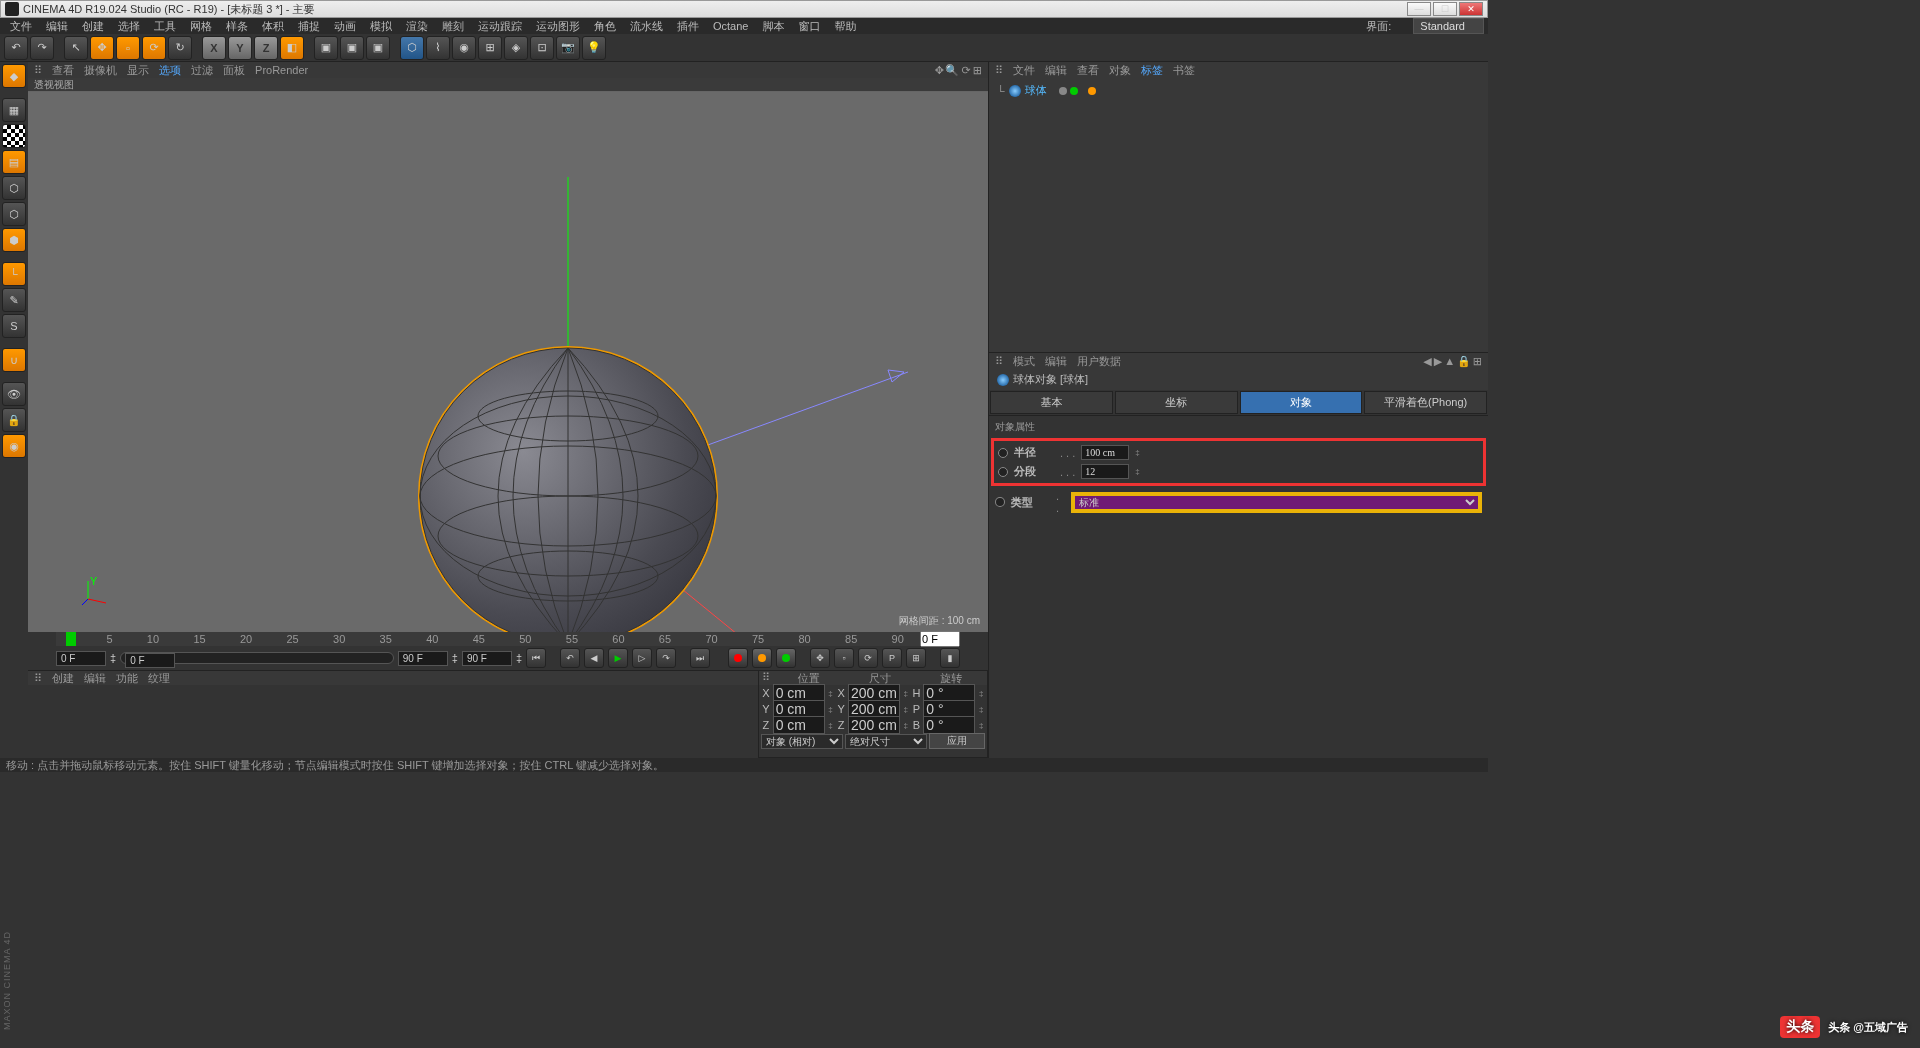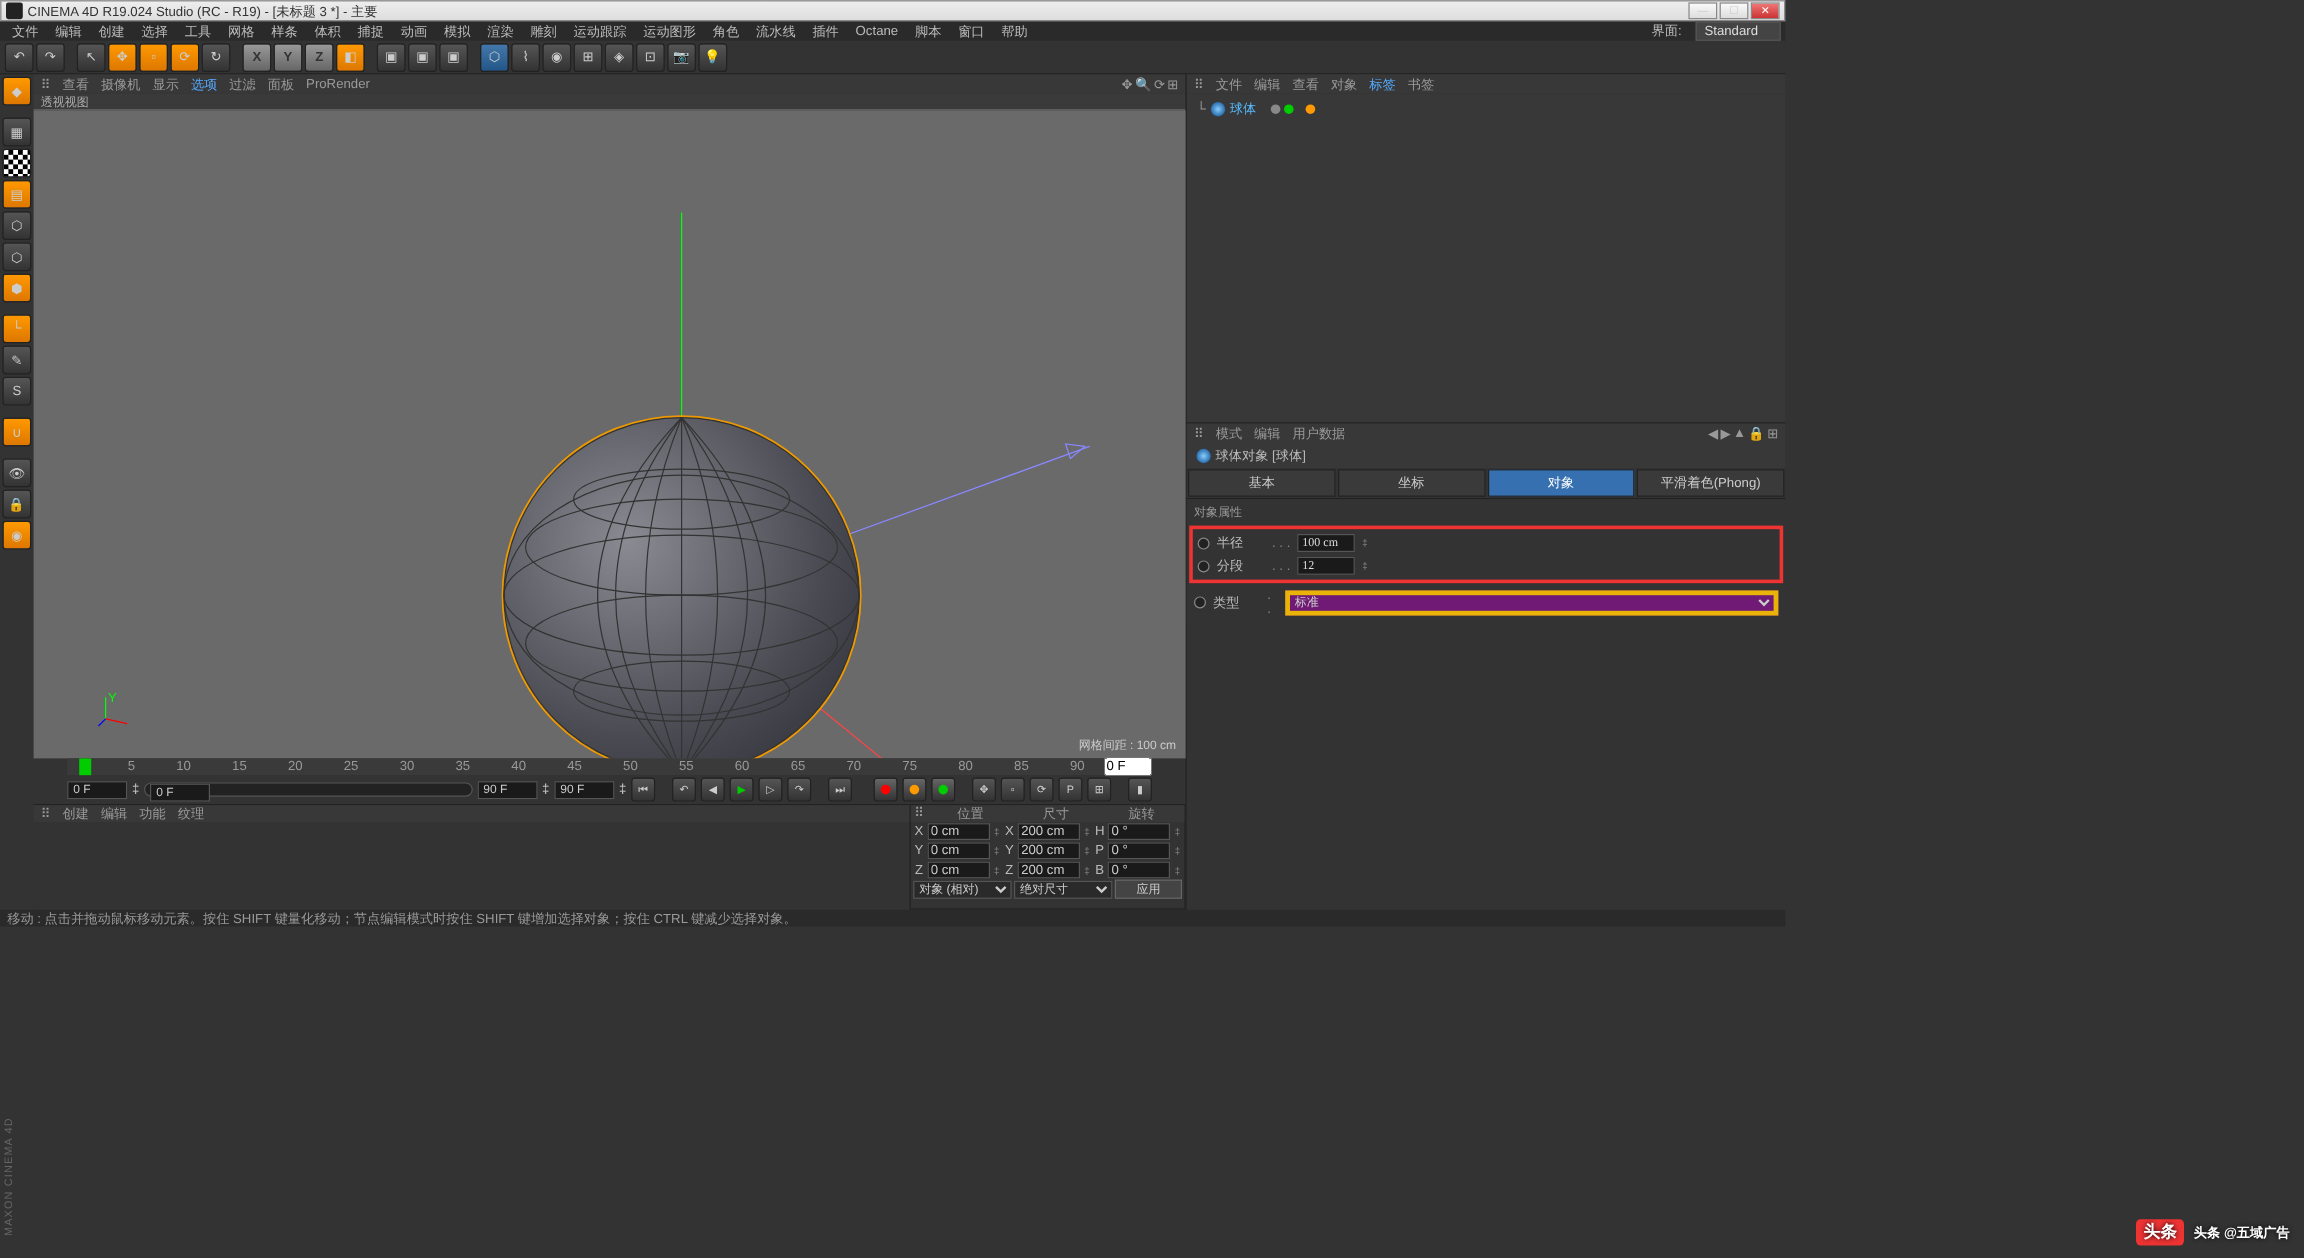--- a/index.html
+++ b/index.html
@@ -5,21 +5,21 @@
 * { margin: 0; padding: 0; box-sizing: border-box; font-family: "Microsoft YaHei", Arial, sans-serif; font-size: 11px; }
 body { background: #333; color: #ccc; overflow: hidden; width: 1488px; height: 812px; }
 .titlebar { height: 18px; background: linear-gradient(#eee, #ddd); display: flex; align-items: center; padding: 0 4px; border: 1px solid #999; }
 .titlebar .icon { width: 14px; height: 14px; background: #222; border-radius: 2px; margin-right: 4px; }
 .titlebar .title { color: #333; flex: 1; }
 .titlebar .winbtns { display: flex; gap: 2px; }
 .titlebar .winbtn { width: 24px; height: 14px; background: linear-gradient(#fafafa,#ddd); border: 1px solid #888; display: flex; align-items: center; justify-content: center; font-size: 9px; }
 .titlebar .winbtn.close { background: linear-gradient(#e77,#c33); color: #fff; }
 .menubar { height: 16px; background: #2a2a2a; display: flex; align-items: center; padding: 0 4px; gap: 2px; }
 .menubar span { padding: 0 6px; color: #bbb; cursor: pointer; }
-.menubar .right { margin-left: auto; display: flex; align-items: flex-start; gap: 6px; }
+.menubar .right { margin-left: auto; display: flex; align-items: flex-end; gap: 16px; }
 .menubar .layoutbox { background: #444; padding: 1px 18px 1px 6px; color: #ddd; border: 1px solid #555; position: relative; }
 .toolbar { height: 28px; background: #333; border-bottom: 1px solid #222; display: flex; align-items: center; padding: 2px 4px; gap: 2px; }
 .tbtn { width: 24px; height: 24px; background: linear-gradient(#555,#333); border: 1px solid #222; border-radius: 3px; display: flex; align-items: center; justify-content: center; color: #ccc; }
 .tbtn.orange { background: linear-gradient(#f90,#d70); }
 .tbtn.blue { background: linear-gradient(#47a,#258); }
 .tbtn.axis { background: linear-gradient(#999,#666); color: #333; font-weight: bold; }
 .tsep { width: 6px; }
 .main { display: flex; height: 696px; }
 .lefttools { width: 28px; background: #333; display: flex; flex-direction: column; align-items: center; padding-top: 2px; gap: 2px; }
 .lbtn { width: 24px; height: 24px; background: linear-gradient(#555,#333); border: 1px solid #222; border-radius: 3px; display: flex; align-items: center; justify-content: center; }
@@ -48,21 +48,21 @@
 .attrmenu { height: 16px; background: #383838; display: flex; align-items: center; padding: 0 6px; gap: 10px; color: #999; }
 .attrmenu .ricons { margin-left: auto; display: flex; gap: 2px; font-size: 9px; }
 .attrtitle { padding: 3px 8px; background: #383838; display: flex; align-items: center; gap: 4px; color: #bbb; }
 .tabs { display: flex; background: #333; border-bottom: 1px solid #222; }
 .tab { flex: 1; text-align: center; padding: 3px 0; background: #3a3a3a; border: 1px solid #222; color: #ccc; margin: 1px; }
 .tab.active { background: #3670b0; color: #fff; }
 .attrbody { padding: 2px 6px; background: #333; }
 .attrsection { color: #999; font-size: 10px; padding: 2px 0; }
 .attrrow { display: flex; align-items: center; padding: 2px 0; gap: 6px; }
 .attrrow .radio { width: 10px; height: 10px; border: 1px solid #888; border-radius: 50%; background: #222; }
-.attrrow .label { width: 40px; color: #bbb; }
+.attrrow .label { width: 40px; color: #bbb; font-weight: bold; }
 .attrrow .dots { color: #888; }
 .attrrow input { width: 48px; background: #1a1a1a; border: 1px solid #555; color: #ddd; padding: 1px 3px; font-size: 10px; font-family: Liberation Serif, serif; }
 .attrrow .spinner { width: 10px; color: #888; font-size: 8px; }
 .attrrow select { background: #701a75; border: 4px solid #eab308; color: #ccc; width: 420px; font-size: 10px; }
 .attrrow .check { width: 10px; height: 10px; border: 1px solid #888; background: #5a8; }
 .redbox { border: 3px solid #e33; padding: 2px 4px; margin: 2px -4px; }
 .timeline { height: 14px; background: #3a3a3a; position: relative; display: flex; align-items: center; margin: 0 28px; }
 .timeline .ticks { flex: 1; display: flex; justify-content: space-between; padding: 0 10px; color: #999; font-size: 9px; }
 .timeline .marker { position: absolute; left: 10px; top: 0; width: 10px; height: 14px; background: #0c0; }
 .playbar { height: 24px; background: #333; display: flex; align-items: center; padding: 2px 28px; gap: 4px; }
@@ -72,21 +72,21 @@
 .pbtn.rec { background: linear-gradient(#666,#333); }
 .pbtn.rec .c { width: 8px; height: 8px; border-radius: 50%; }
 .bottom { display: flex; height: 88px; background: #333; }
 .matpanel { flex: 1; border-top: 1px solid #222; }
 .matmenu { height: 14px; background: #383838; display: flex; align-items: center; padding: 0 6px; gap: 10px; color: #999; font-size: 10px; }
 .coordpanel { width: 230px; border: 1px solid #222; }
 .coordhead { height: 14px; display: flex; background: #383838; color: #999; font-size: 10px; }
 .coordhead span { flex: 1; text-align: center; }
 .coordrow { display: flex; align-items: center; height: 16px; padding: 0 2px; gap: 2px; }
 .coordrow .axlabel { width: 10px; text-align: center; color: #bbb; }
-.coordrow input { width: 52px; background: #1a1a1a; border: 1px solid #555; color: #ccc; padding: 0 2px; font-size: 11px; }
+.coordrow input { width: 52px; background: #1a1a1a; border: 1px solid #555; color: #ccc; padding: 0 2px; font-size: 14px; }
 .coordrow .sp { width: 8px; color: #888; font-size: 8px; text-align: center; }
 .coordrow select { flex: 1; background: #2a2a2a; border: 1px solid #555; color: #ccc; font-size: 10px; }
 .coordrow button { width: 56px; background: #444; border: 1px solid #666; color: #ccc; font-size: 10px; }
 .statusbar { height: 14px; background: #2a2a2a; color: #999; padding: 0 6px; font-size: 10px; display: flex; align-items: center; }
 .maxon { position: absolute; left: 2px; bottom: 18px; writing-mode: vertical-rl; transform: rotate(180deg); color: #666; font-size: 9px; letter-spacing: 1px; }
 .watermark { position: absolute; right: 12px; bottom: 10px; color: #fff; font-size: 24px; font-weight: bold; text-shadow: 0 0 4px #000; display: flex; align-items: center; gap: 8px; }
 .watermark .logo { background: #e33; color: #fff; padding: 2px 6px; border-radius: 4px; font-size: 14px; }
 svg.wire { position: absolute; left: 390px; top: 254px; width: 300px; height: 300px; pointer-events: none; }
 svg.axes { position: absolute; left: 0; top: 0; width: 100%; height: 100%; pointer-events: none; }
 </style>

